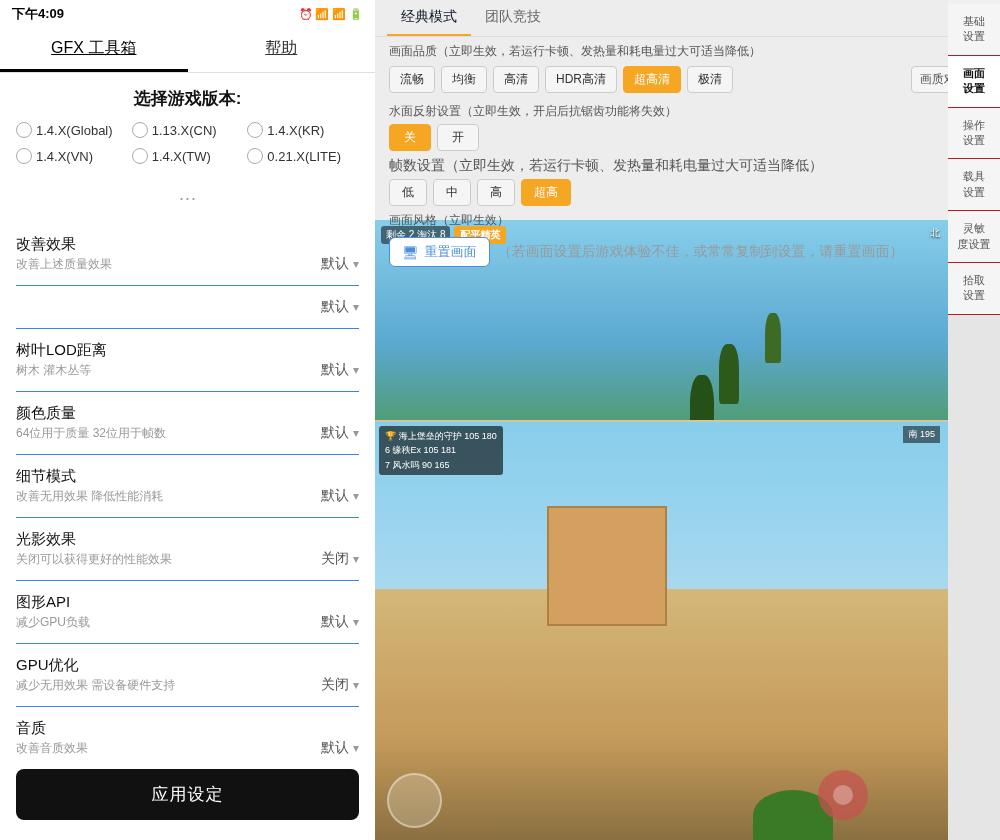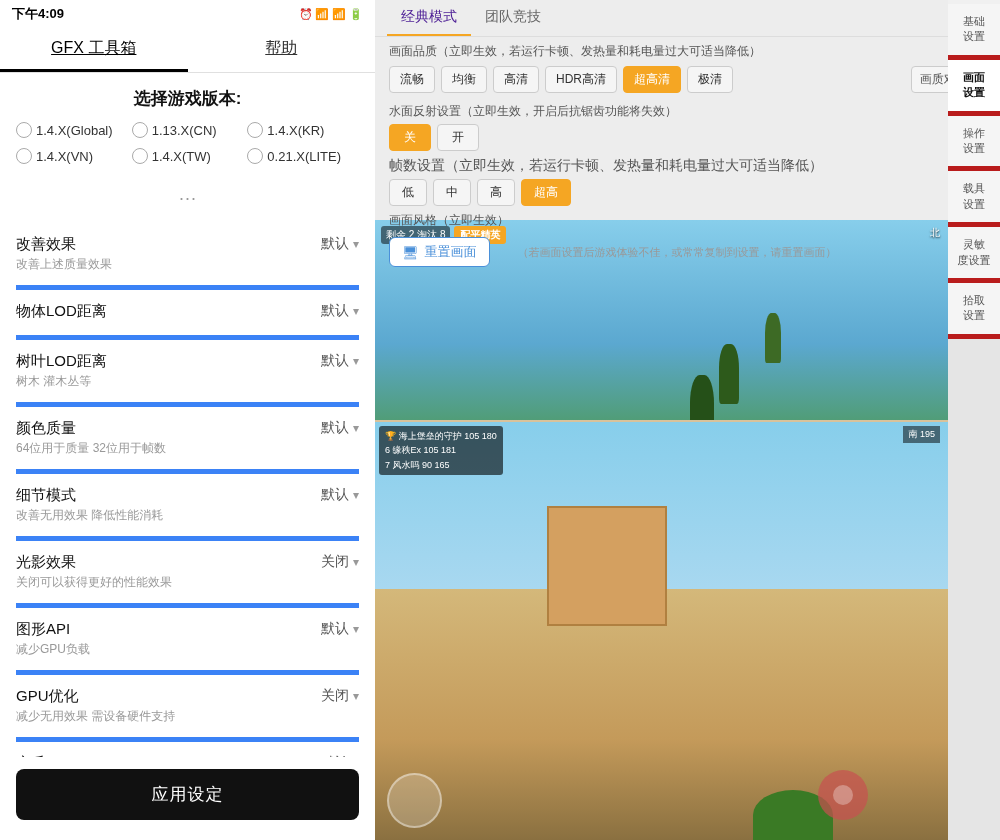--- a/index.html
+++ b/index.html
@@ -96,24 +96,24 @@
 
     .settings-list {
       flex: 1;
       overflow-y: auto;
       padding: 0 16px;
     }
     .settings-list::-webkit-scrollbar { width: 0; }
 
     .setting-item {
       display: flex;
-      align-items: flex-start;
+      align-items: flex-end;
       justify-content: space-between;
       padding: 12px 0;
-      border-bottom: 5px solid #3b82f6;
+      border-bottom: 1px solid #3b82f6;
     }
     .setting-left { flex: 1; }
     .setting-title {
       font-size: 15px;
       font-weight: 500;
       color: #111;
       margin-bottom: 2px;
     }
     .setting-subtitle {
       font-size: 12px;
@@ -176,21 +176,21 @@
       padding: 0 12px;
     }
     .overlay-tab {
       padding: 8px 14px;
       font-size: 14px;
       color: #666;
       cursor: pointer;
       border-bottom: 2px solid transparent;
     }
     .overlay-tab.active {
-      color: #4c1d95;
+      color: #0f172a;
       border-bottom: 2px solid #f5a623;
     }
 
     .overlay-section {
       padding: 6px 14px 4px;
       font-size: 12px;
       color: #555;
     }
     .overlay-section-title {
       font-size: 12px;
@@ -286,23 +286,22 @@
       gap: 6px;
       padding: 5px 12px;
       border: 1.5px solid #4a90d9;
       border-radius: 6px;
       background: #fff;
       color: #4a90d9;
       font-size: 13px;
       cursor: pointer;
     }
     .reset-note {
-      font-size: 11px;
+      font-size: 14px;
       color: #999;
-      margin-left: 20px;
     }
 
     
     .side-menu {
       position: absolute;
       right: 0;
       top: 0;
       width: 52px;
       height: 840px;
       background: rgba(240,240,240,0.95);
@@ -312,21 +311,21 @@
       align-items: center;
       padding-top: 4px;
     }
     .side-menu-item {
       width: 100%;
       padding: 10px 4px;
       text-align: center;
       font-size: 11px;
       color: #555;
       cursor: pointer;
-      border-bottom: 5px solid #b91c1c;
+      border-bottom: 1px solid #b91c1c;
       line-height: 1.4;
       background: #f5f5f5;
     }
     .side-menu-item.active {
       background: #fff;
       color: #111;
       font-weight: 600;
     }
 
     
@@ -406,21 +405,20 @@
         <div class="setting-subtitle">改善上述质量效果</div>
       </div>
       <div class="setting-right">
         <span>默认</span>
         <span class="chevron-down">▾</span>
       </div>
     </div>
 
     <div class="setting-item">
       <div class="setting-left">
-        <div class="setting-title">物体LOD距离</div>
       </div>
       <div class="setting-right">
         <span>默认</span>
         <span class="chevron-down">▾</span>
       </div>
     </div>
 
     <div class="setting-item">
       <div class="setting-left">
         <div class="setting-title">树叶LOD距离</div>

